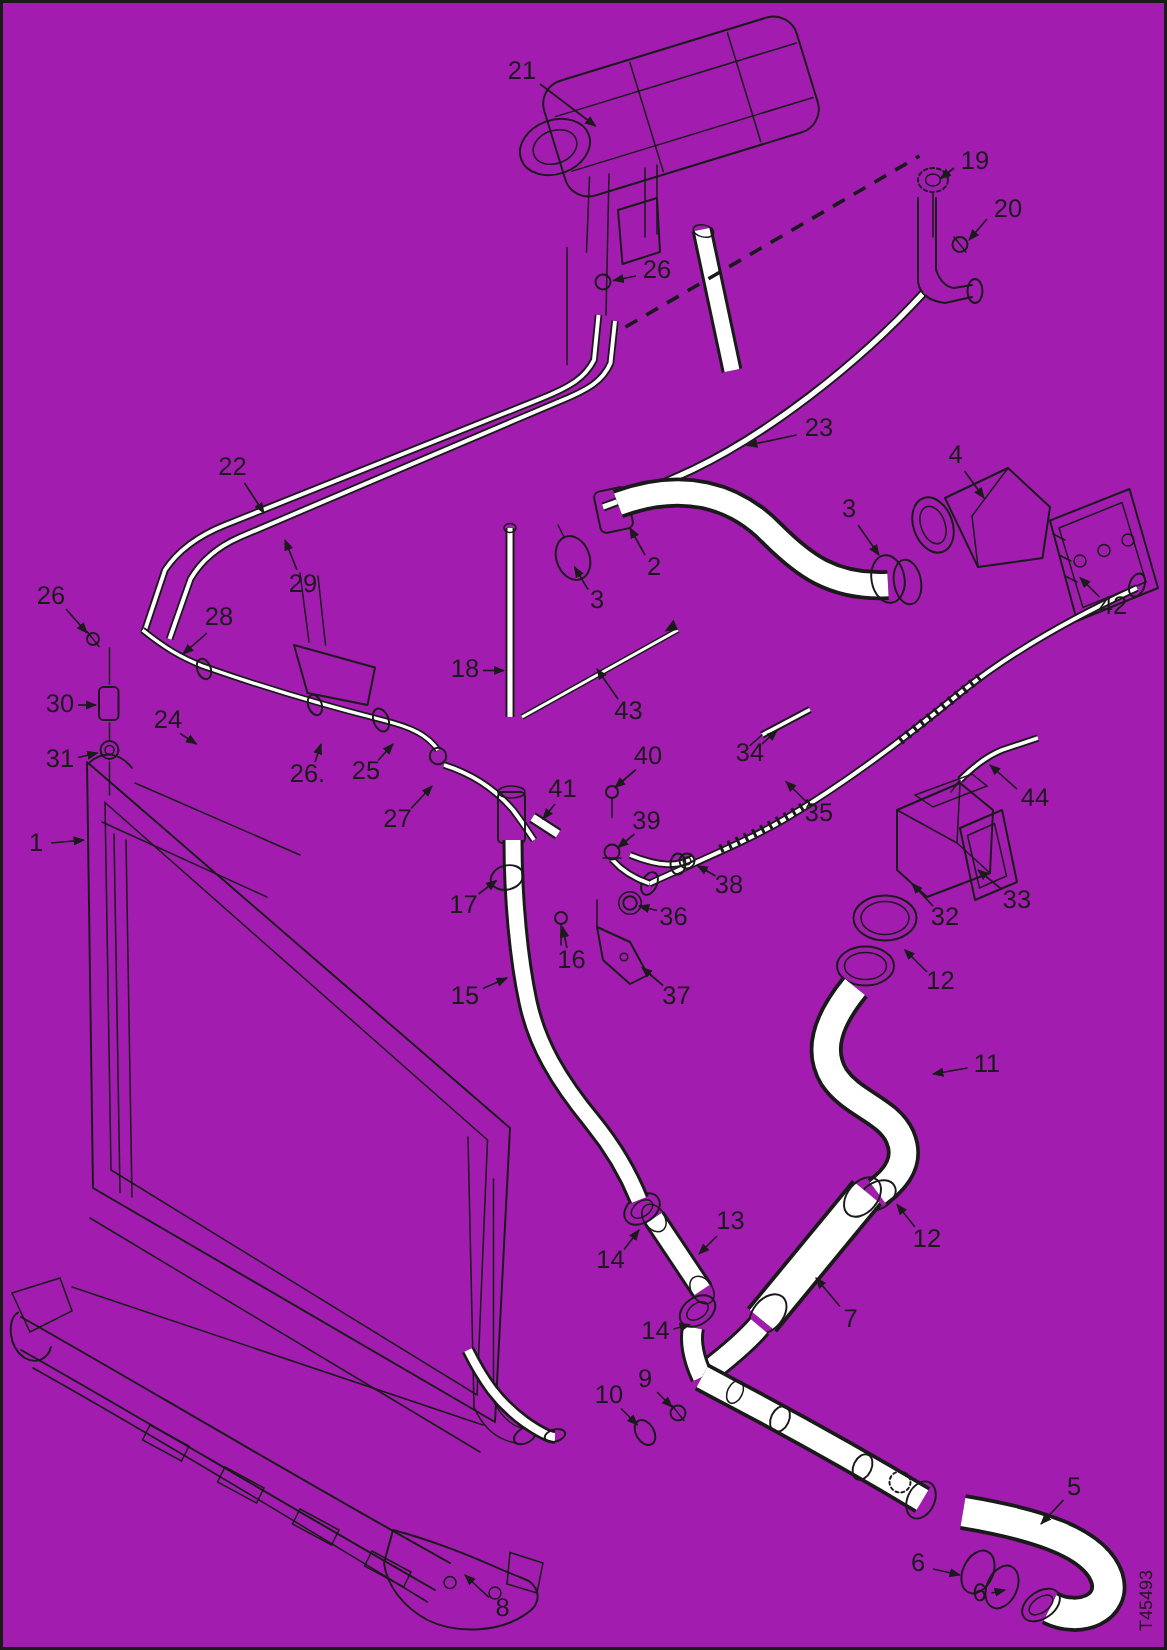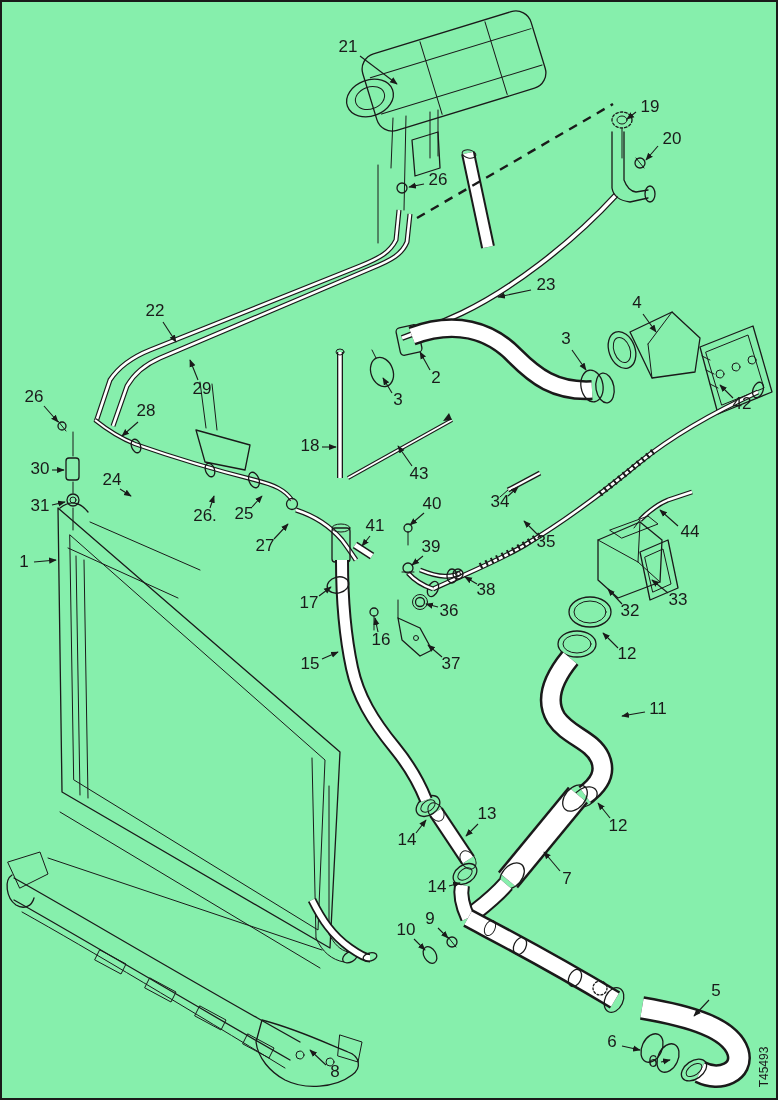--- a/index.html
+++ b/index.html
@@ -1,16 +1,16 @@
 <!DOCTYPE html>
 <html><head>
 <meta charset="utf-8">
 <style>
   html,body{margin:0;padding:0;background:#e8e8e8;}
-  .page{position:relative;width:778px;height:1100px;background:#86efac;margin:0 auto;overflow:hidden;
+  .page{position:relative;width:778px;height:1100px;background:#a21caf;margin:0 auto;overflow:hidden;
         font-family:"Liberation Sans",sans-serif;}
   svg{position:absolute;inset:0;display:block;}
   .ln{fill:none;stroke:#1a1a1a;stroke-width:1.3;stroke-linecap:round;stroke-linejoin:round;}
   .ln2{fill:none;stroke:#1a1a1a;stroke-width:1;stroke-linecap:round;}
   .tube-o{fill:none;stroke:#1a1a1a;stroke-linecap:butt;stroke-linejoin:round;}
   .tube-i{fill:none;stroke:#ffffff;stroke-linecap:butt;stroke-linejoin:round;}
   .dash{fill:none;stroke:#1a1a1a;stroke-width:2.4;stroke-dasharray:9 7;}
   .leader{stroke:#1a1a1a;stroke-width:1.1;fill:none;}
   .callout{font-family:"Liberation Sans",sans-serif;font-size:17px;fill:#1a1a1a;
            text-anchor:middle;dominant-baseline:middle;}

